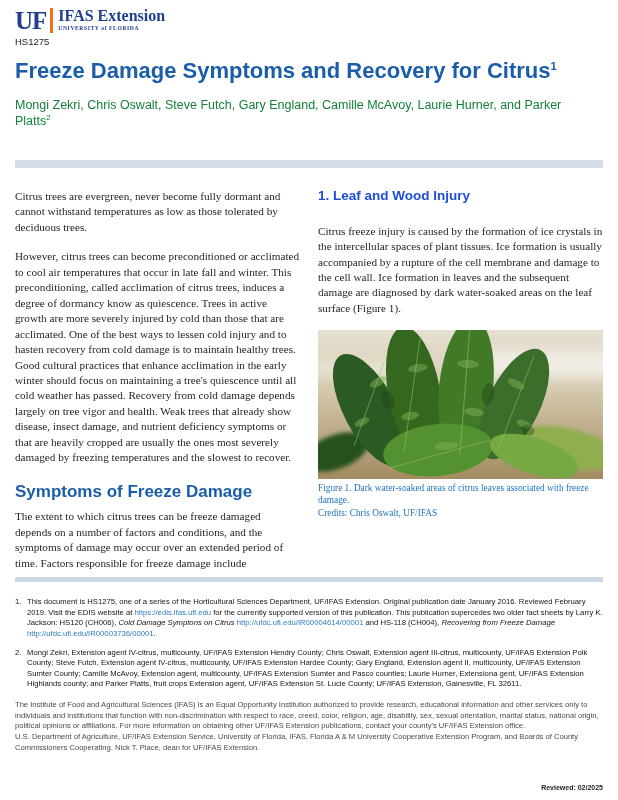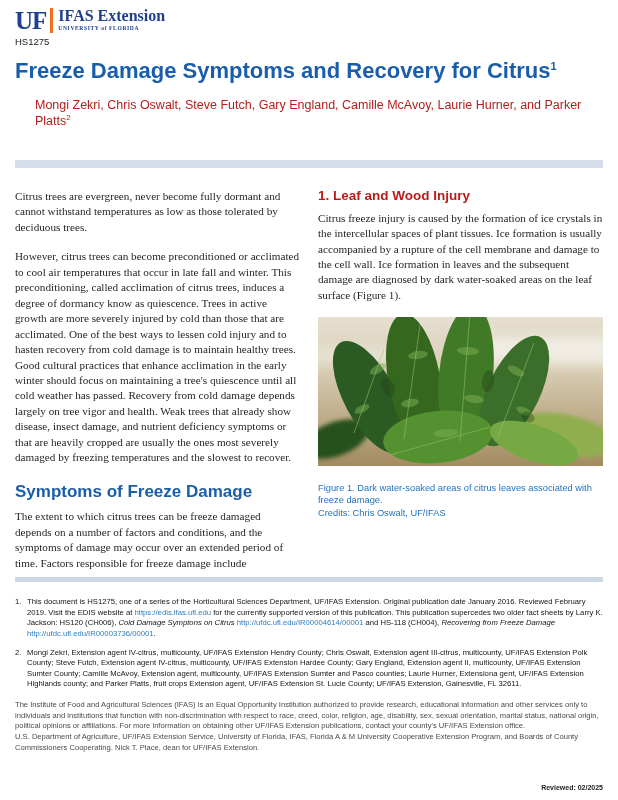--- a/index.html
+++ b/index.html
@@ -26,37 +26,37 @@
     font-size: 5.6px; letter-spacing: 0.6px; color: #20408f; margin-top: 1px; }
   .doc-number { font-family: "Liberation Sans", sans-serif; font-size: 9.5px;
     color: #1a1a1a; margin-top: 3px; }
   
   .title { position: absolute; top: 58px; left: 15px; right: 15px;
     font-family: "Liberation Sans", sans-serif; font-weight: bold;
     font-size: 22px; color: #1a5dab; }
   .title sup { font-size: 11px; }
   .authors { position: absolute; top: 97px; left: 15px; width: 560px;
     font-family: "Liberation Sans", sans-serif; font-size: 12.5px;
-    line-height: 1.3; color: #b91c1c; margin-left: 20px; }
+    line-height: 1.3; color: #15803d; }
   .authors sup { font-size: 8px; }
   .bar1 { position: absolute; top: 160px; left: 15px; right: 15px;
     height: 8px; background: #d5dee8; }
   
   .columns { position: absolute; top: 189px; left: 15px; width: 588px;
     height: 388px; display: flex; gap: 18px; overflow: hidden; }
   .col { width: 285px; font-size: 11.2px; line-height: 1.38; color: #211e1e; }
   .col p { margin-bottom: 14px; }
   .h-major { font-family: "Liberation Sans", sans-serif; font-weight: bold;
     font-size: 17px; color: #1a5dab; margin: 0 0 6px; }
   .h-minor { font-family: "Liberation Sans", sans-serif; font-weight: bold;
-    font-size: 13.5px; color: #b91c1c; margin: -2px 0 5px; }
+    font-size: 13.5px; color: #1d4ed8; margin: -2px 0 18px; }
   figure { margin: 0; }
   .photo { display: block; }
-  .figure-caption { font-family: Liberation Sans, sans-serif;
-    font-size: 9.3px; line-height: 1.3; color: #1e73c0; margin-top: 16px; }
+  .figure-caption { font-family: Liberation Serif, serif;
+    font-size: 9.3px; line-height: 1.3; color: #1e73c0; margin-top: 3px; }
   
   .bottom { position: absolute; top: 577px; left: 15px; right: 15px; }
   .bar2 { height: 5px; background: #cdd9e5; }
   .footnotes { margin-top: 15px; font-family: "Liberation Sans", sans-serif;
     font-size: 7.7px; line-height: 1.38; color: #141414; }
   .footnote { display: flex; margin-bottom: 8px; }
   .fn-num { width: 12px; flex: none; }
   .fn-body { flex: 1; }
   .fn-link { color: #2e7dc0; text-decoration: none; }
   .fn-italic { font-style: italic; }

